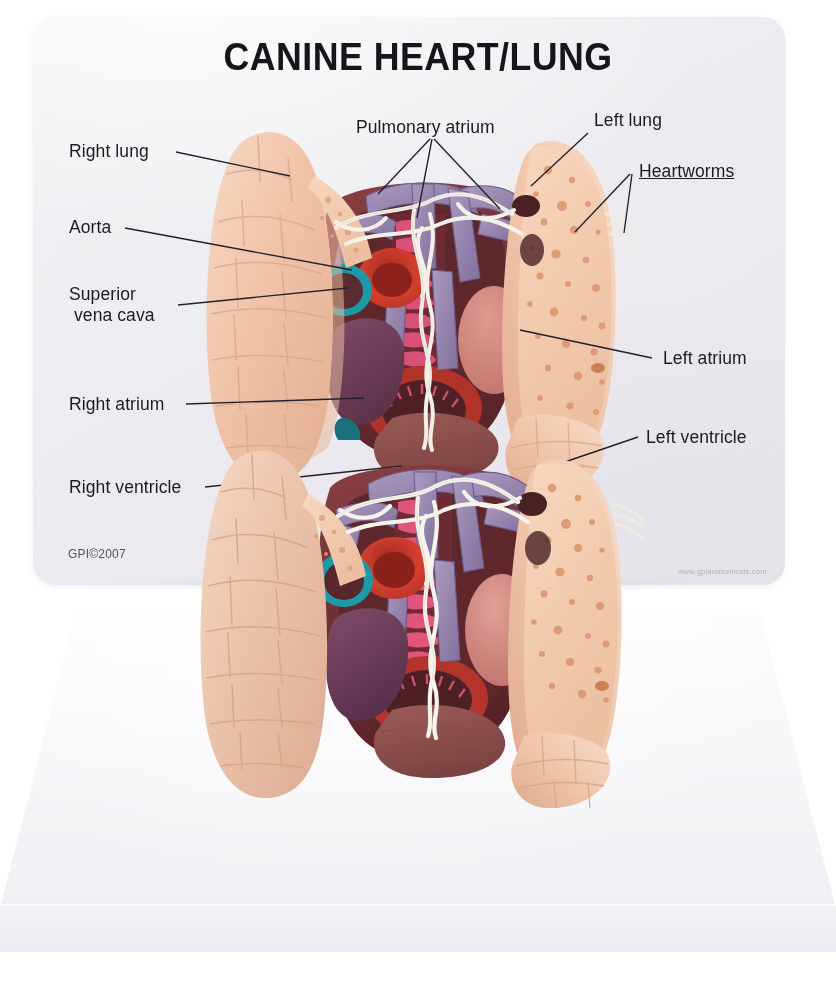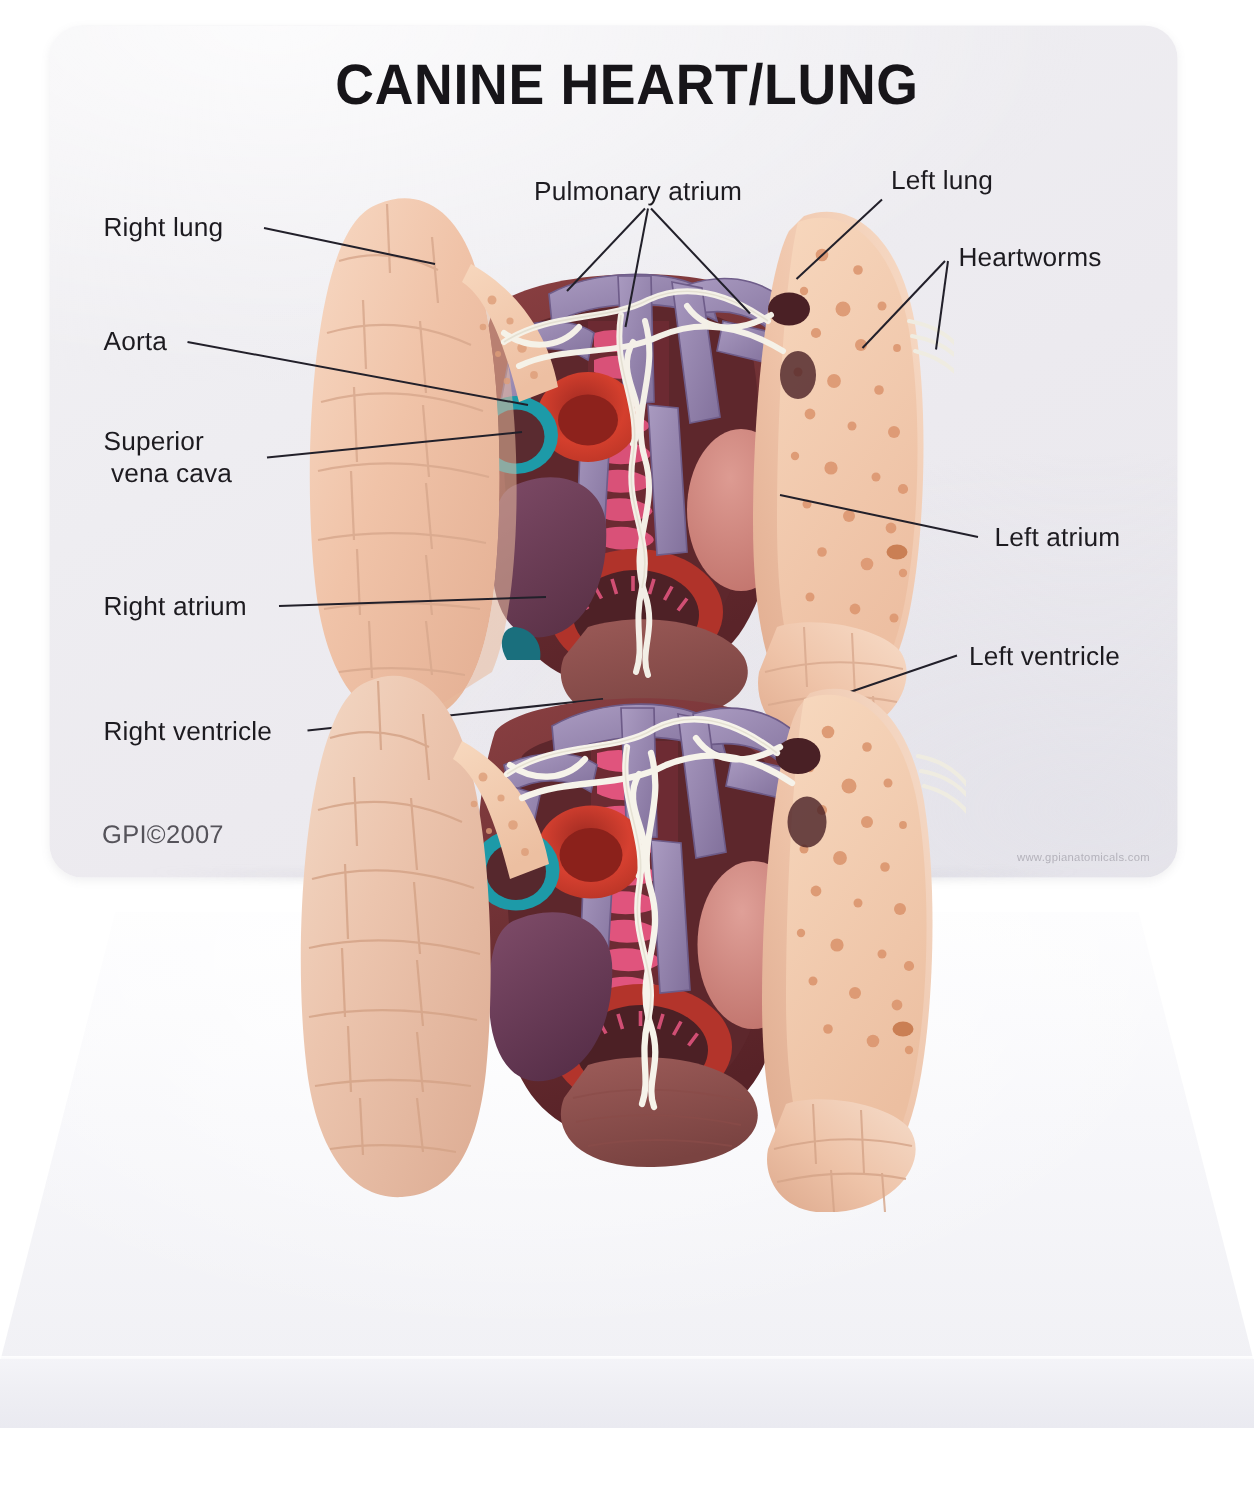--- a/index.html
+++ b/index.html
@@ -52,21 +52,21 @@
     letter-spacing:.1px;
   }
 
   
   .leaders{position:absolute;left:0;top:0;width:836px;height:1000px;pointer-events:none;}
 
   
   .gpi{
     position:absolute;left:68px;top:547px;
     font-family:"Liberation Sans",sans-serif;
-    font-size:17px;color:#55535a;letter-spacing:.2px;
+    font-size:12px;color:#55535a;letter-spacing:.2px;
   }
   .url{
     position:absolute;left:678px;top:555px;
     font-family:"Liberation Sans",sans-serif;
     font-size:7.5px;color:#b4b2bb;letter-spacing:.2px;margin-top:12px;
   }
 
   
   .base-top{
     position:absolute;left:0px;top:608px;width:836px;height:300px;
@@ -333,21 +333,21 @@
 
   <div class="lbl" style="left:69px;top:141px;">Right lung</div>
   <div class="lbl" style="left:69px;top:217px;">Aorta</div>
   <div class="lbl" style="left:69px;top:284px;">Superior</div>
   <div class="lbl" style="left:69px;top:305px;"> vena cava</div>
   <div class="lbl" style="left:69px;top:394px;">Right atrium</div>
   <div class="lbl" style="left:69px;top:477px;">Right ventricle</div>
 
   <div class="lbl" style="left:356px;top:117px;">Pulmonary atrium</div>
   <div class="lbl" style="left:594px;top:110px;">Left lung</div>
-  <div class="lbl" style="left:639px;top:161px;">Heartworms</div>
+  <div class="lbl" style="left:639px;top:161px;text-decoration:underline;">Heartworms</div>
   <div class="lbl" style="left:663px;top:348px;">Left atrium</div>
   <div class="lbl" style="left:646px;top:427px;text-align:center;">Left ventricle</div>
 
   <div class="gpi">GPI©2007</div>
   <div class="url">www.gpianatomicals.com</div>
 
   <div class="base-top"></div>
   <div class="base-top-sheen"></div>
   <div class="base-front-hl"></div>
   <div class="base-front"></div>

